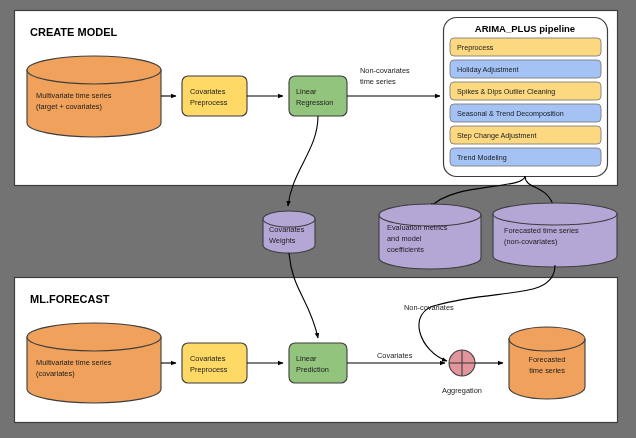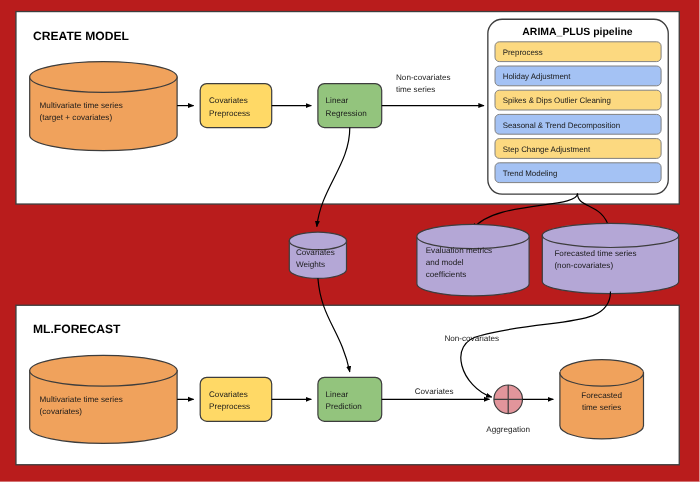--- a/index.html
+++ b/index.html
@@ -7,21 +7,21 @@
     padding: 0;
     background: #ffffff;
   }
   body {
     font-family: "Liberation Sans", sans-serif;
   }
   #canvas {
     position: relative;
     width: 636px;
     height: 438px;
-    background: #b91c1c;
+    background: #737373;
     overflow: hidden;
   }
   #diagram-svg {
     position: absolute;
     left: 0;
     top: 0;
     width: 636px;
     height: 438px;
   }
   .grp-title {

